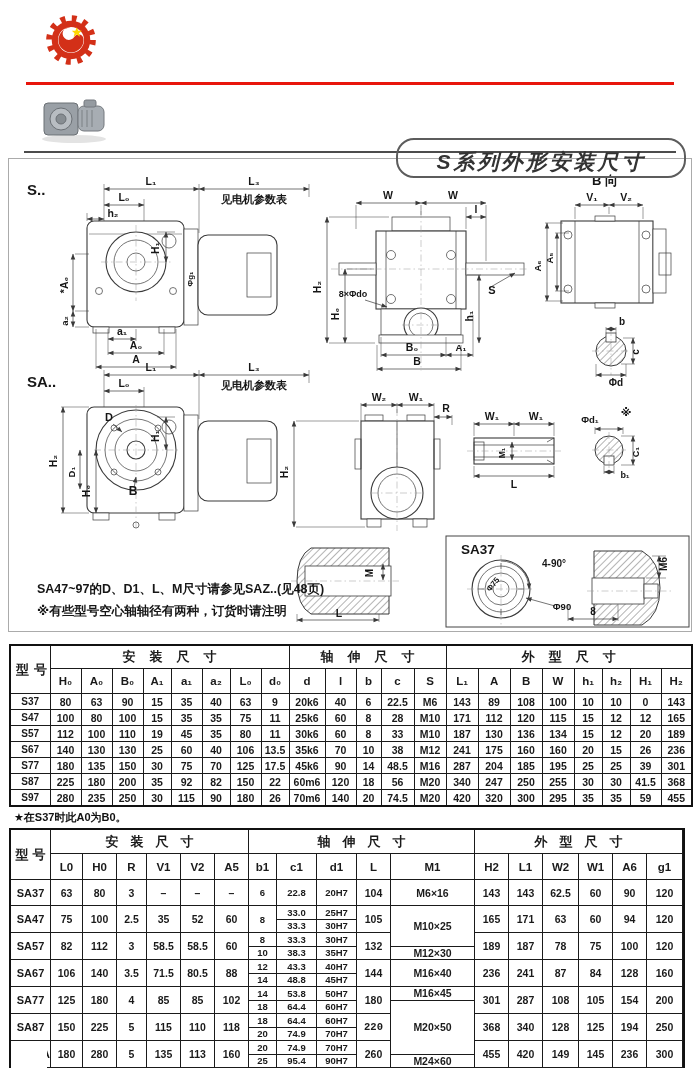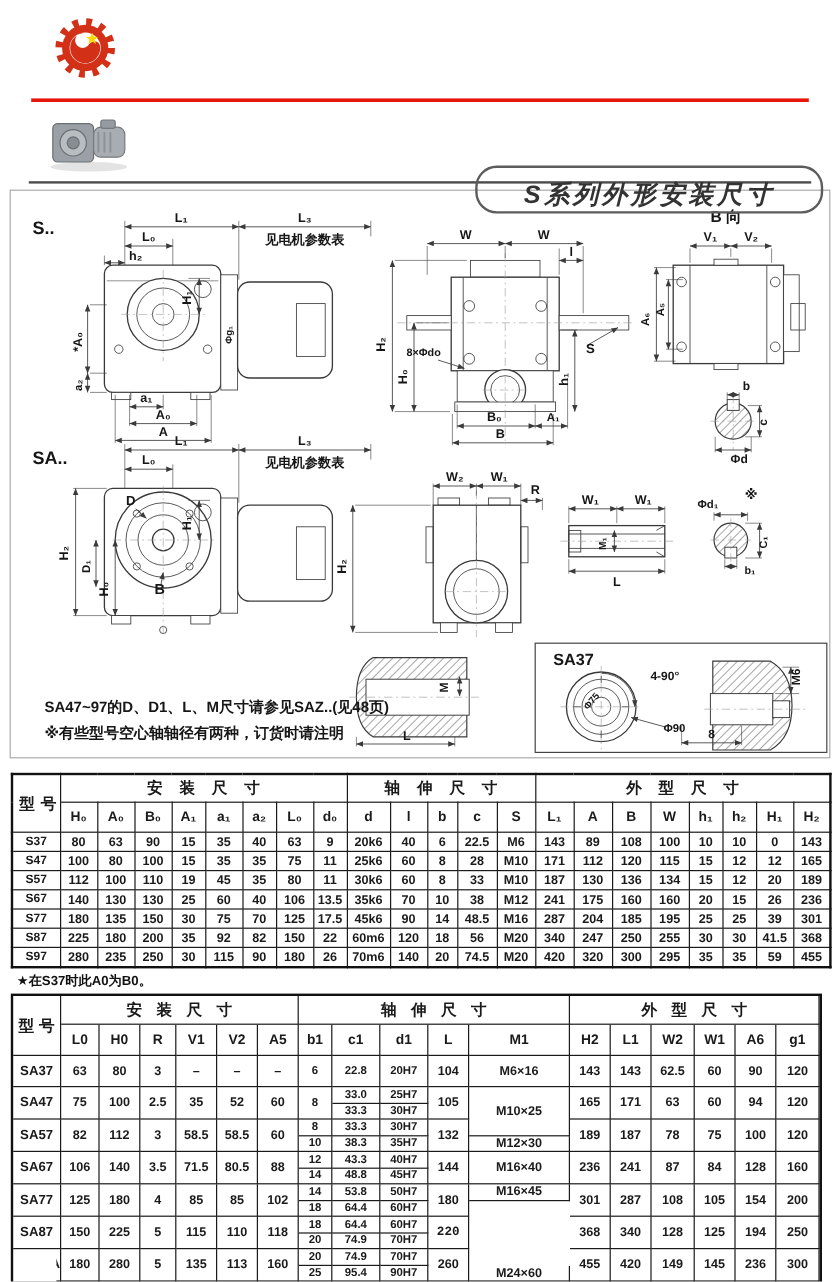--- a/index.html
+++ b/index.html
@@ -807,14 +807,15 @@
     <div class="c" style="grid-area: 14 / 14 / span 2 / span 1;">420</div>
     <div class="c" style="grid-area: 14 / 15 / span 2 / span 1;">149</div>
     <div class="c" style="grid-area: 14 / 16 / span 2 / span 1;">145</div>
     <div class="c" style="grid-area: 14 / 17 / span 2 / span 1;">236</div>
     <div class="c" style="grid-area: 14 / 18 / span 2 / span 1;">300</div>
     <div class="c" style="grid-area: 3 / 12 / span 1 / span 1;">M6×16</div>
     <div class="c" style="grid-area: 4 / 12 / span 3 / span 1;">M10×25</div>
     <div class="c" style="grid-area: 7 / 12 / span 1 / span 1;">M12×30</div>
     <div class="c" style="grid-area: 8 / 12 / span 2 / span 1;">M16×40</div>
     <div class="c" style="grid-area: 10 / 12 / span 1 / span 1;">M16×45</div>
+    <div class="c" style="grid-area: 11 / 12 / span 4 / span 1;">M20×50</div>
     <div class="c" style="grid-area: 15 / 12 / span 1 / span 1;">M24×60</div>
   </div>
 
 </body></html>

